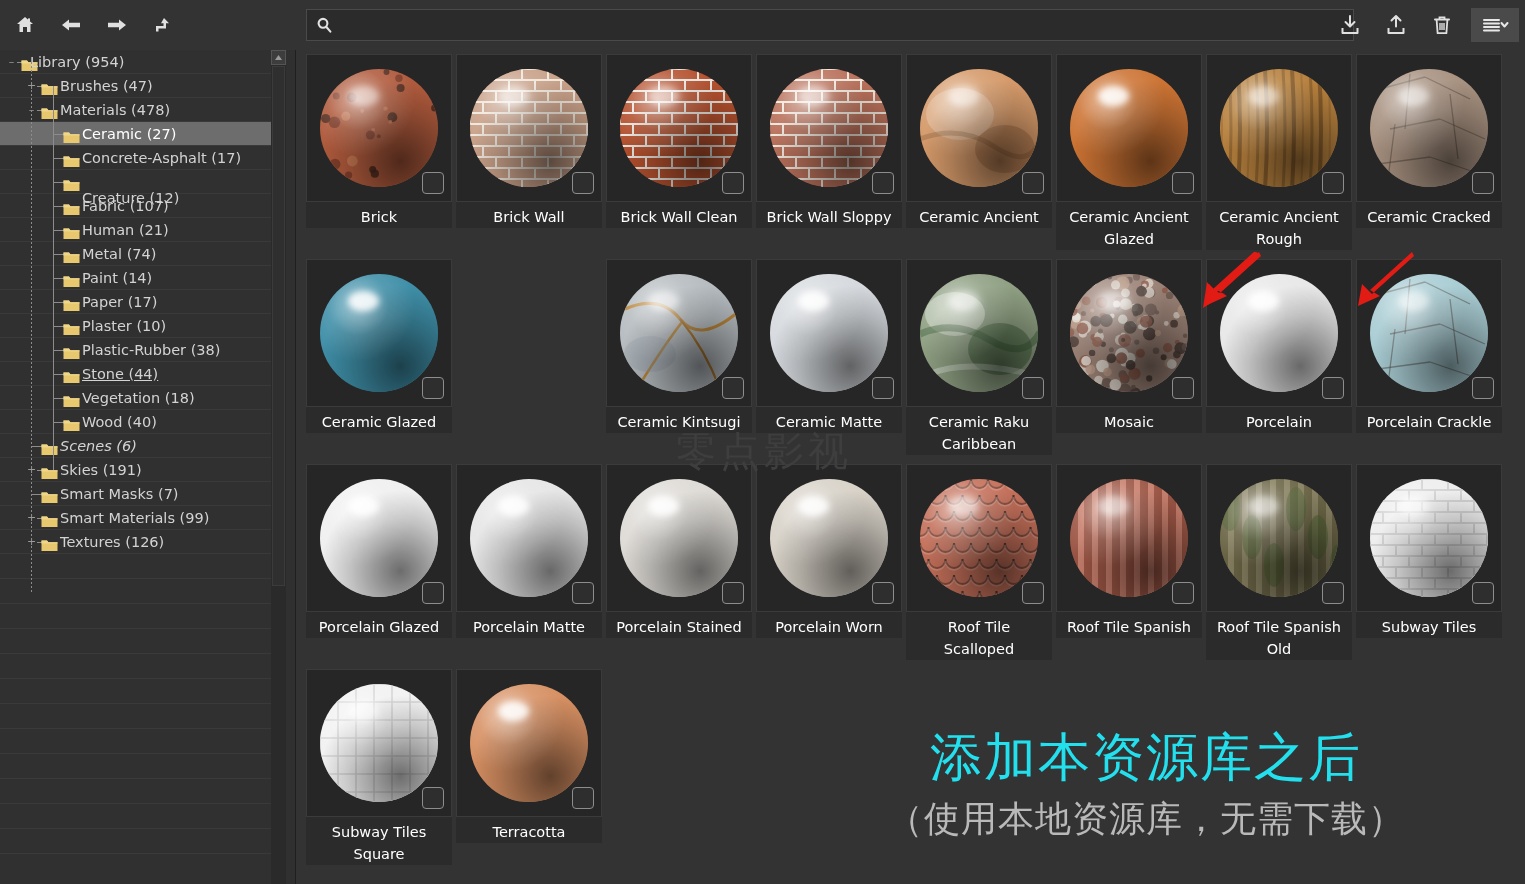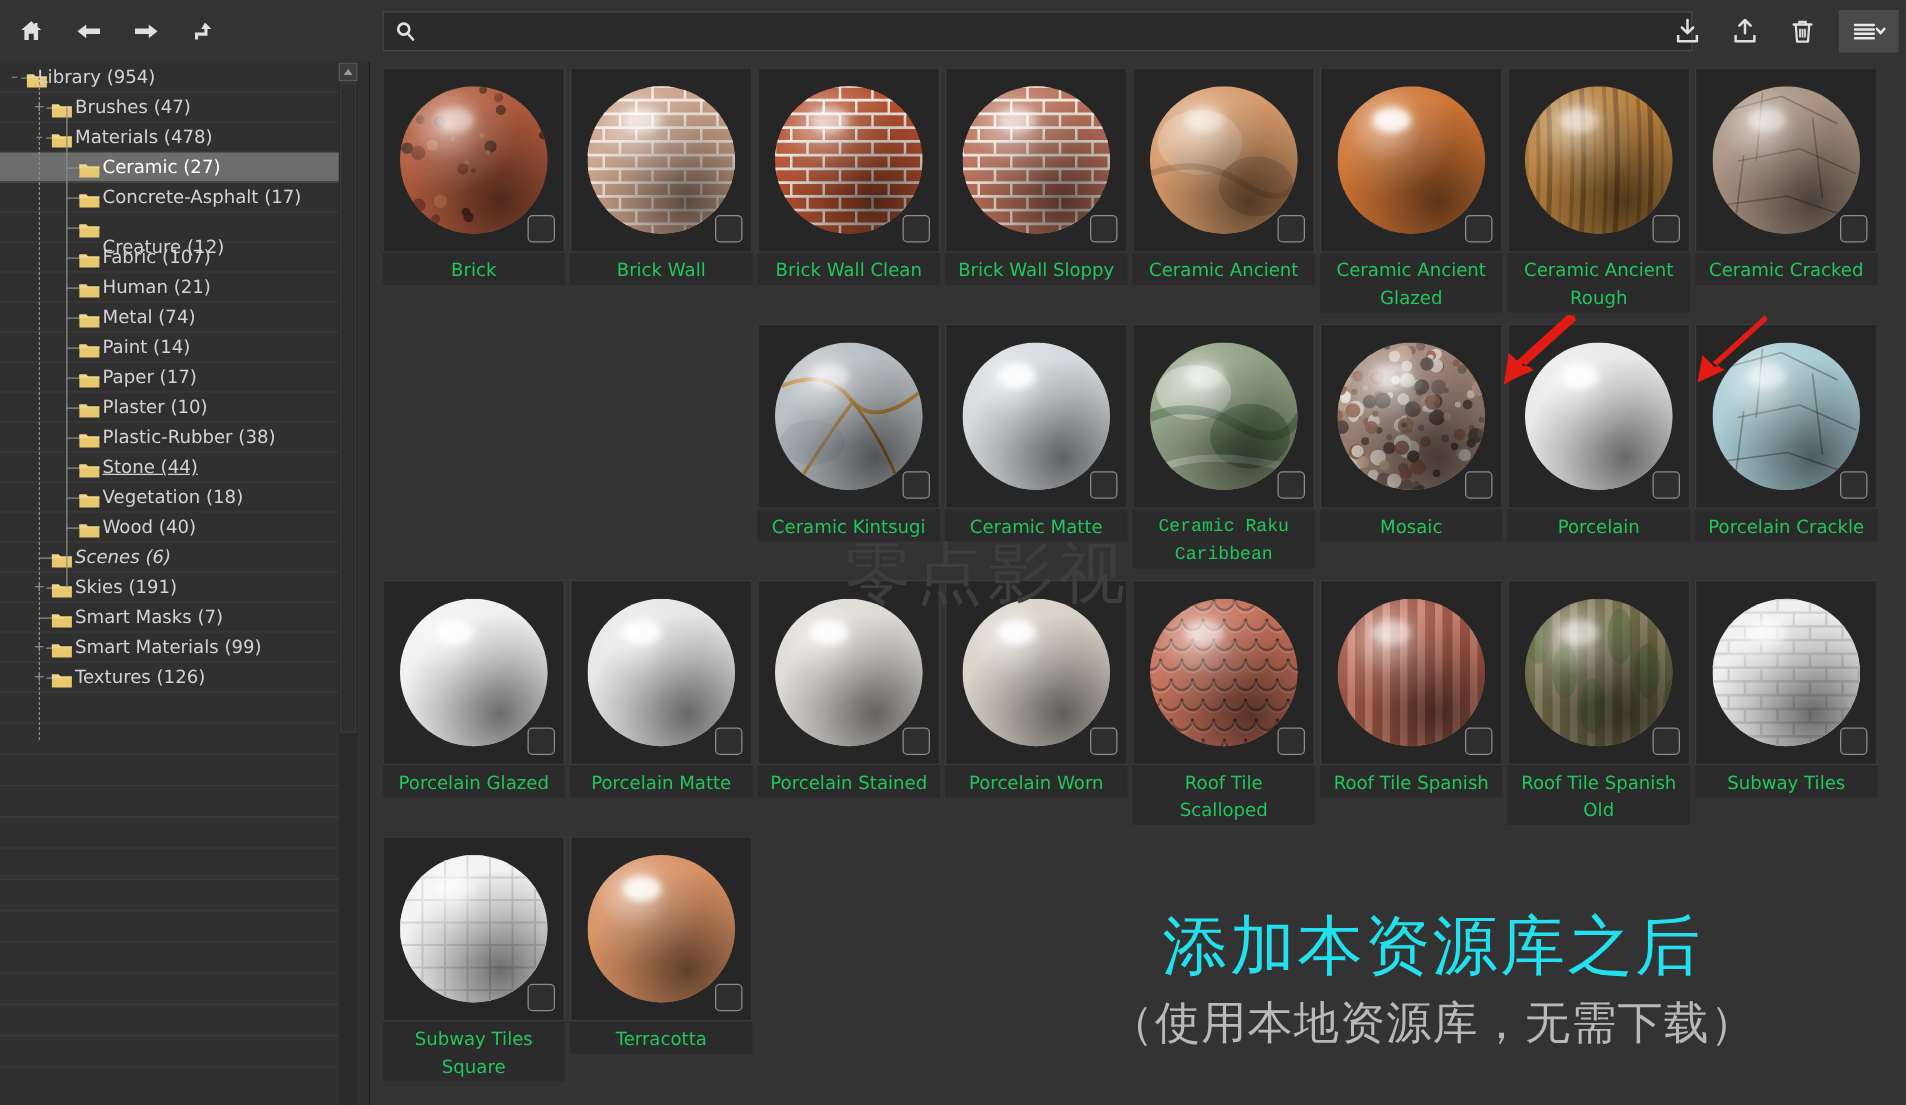--- a/index.html
+++ b/index.html
@@ -54,26 +54,26 @@
     border:1px solid #3b3b3b;box-sizing:border-box;overflow:hidden;cursor:pointer;}
   .sphere{position:absolute;left:50%;top:50%;transform:translate(-50%,-50%);
     width:118px;height:118px;border-radius:50%;overflow:hidden;}
   .sphere .shade{position:absolute;inset:0;border-radius:50%;
     background:radial-gradient(circle at 32% 26%, rgba(255,255,255,.55) 0%, rgba(255,255,255,.12) 26%, rgba(0,0,0,0) 48%),
                radial-gradient(circle at 68% 78%, rgba(0,0,0,.55) 0%, rgba(0,0,0,.18) 42%, rgba(0,0,0,0) 66%);}
   .sphere .spec{position:absolute;left:24%;top:14%;width:26%;height:17%;border-radius:50%;
     background:rgba(255,255,255,.85);filter:blur(3px);}
   .badge{position:absolute;right:7px;bottom:7px;width:22px;height:22px;border-radius:4px;
     background:#2e2e2e;border:1px solid #8d8d8d;box-sizing:border-box;cursor:pointer;}
-  .tlabel2{width:146px;text-align:center;color:#22c55e;font-size:14.5px;line-height:22px;
+  .tlabel2{width:146px;text-align:center;color:#ffffff;font-size:14.5px;line-height:22px;
     padding-top:4px;background:#2b2b2b;}
   .tlabel2 .ln{display:block;}
 
   
-  .watermark{position:absolute;left:676px;top:424px;font-size:53px;color:#3e3e3e;
+  .watermark{position:absolute;left:676px;top:424px;font-size:40px;color:#3e3e3e;
     letter-spacing:4px;font-family:"DejaVu Sans","Liberation Sans",sans-serif;
     pointer-events:none;user-select:none;}
 
   
   .cn{position:absolute;pointer-events:none;user-select:none;text-align:center;width:560px;left:866px;}
   .cn1{top:726px;font-size:52px;color:#22e0ee;letter-spacing:2px;line-height:62px;}
   .cn2{top:796px;font-size:36px;color:#b9b9b9;letter-spacing:1px;line-height:46px;}
 
   .arrow{position:absolute;pointer-events:none;}
 </style>
@@ -750,20 +750,31 @@
               <line x1="40" y1="5" x2="35" y2="60" stroke="rgba(70,60,50,.45)" stroke-width="1.3"></line>
               <line x1="80" y1="25" x2="88" y2="90" stroke="rgba(70,60,50,.45)" stroke-width="1.3"></line>
               <line x1="25" y1="55" x2="18" y2="110" stroke="rgba(70,60,50,.45)" stroke-width="1.3"></line>
             </svg><div class="shade"></div><div class="spec" style="opacity:.55"></div></div>
           <div class="badge"></div>
         </div>
         <div class="tlabel2">
           <span class="ln">Ceramic Cracked</span>
         </div>
       </div>
+      <div class="tile" style="left: 0px; top: 205px;">
+        <div class="thumb">
+          <div class="sphere"><svg width="120" height="120" viewBox="0 0 120 120" preserveAspectRatio="none">
+              <rect width="120" height="120" fill="#3f8fa8"></rect>
+            </svg><div class="shade"></div><div class="spec"></div></div>
+          <div class="badge"></div>
+        </div>
+        <div class="tlabel2">
+          <span class="ln">Ceramic Glazed</span>
+        </div>
+      </div>
       <div class="tile" style="left: 300px; top: 205px;">
         <div class="thumb">
           <div class="sphere"><svg width="120" height="120" viewBox="0 0 120 120" preserveAspectRatio="none">
               <rect width="120" height="120" fill="#b6bcc0"></rect>
               <path d="M5 35 Q40 20 60 45 T118 38" stroke="#b9863a" stroke-width="3" fill="none"></path>
               <path d="M20 110 Q45 70 62 48" stroke="#b9863a" stroke-width="2.6" fill="none"></path>
               <path d="M60 45 Q85 75 100 115" stroke="#a8762f" stroke-width="2.2" fill="none"></path>
               <ellipse cx="30" cy="80" rx="26" ry="18" fill="rgba(150,160,170,.35)"></ellipse>
             </svg><div class="shade"></div><div class="spec" style="opacity:.55"></div></div>
           <div class="badge"></div>
@@ -776,21 +787,21 @@
         <div class="thumb">
           <div class="sphere"><svg width="120" height="120" viewBox="0 0 120 120" preserveAspectRatio="none">
               <rect width="120" height="120" fill="#d6dade"></rect>
             </svg><div class="shade"></div><div class="spec"></div></div>
           <div class="badge"></div>
         </div>
         <div class="tlabel2">
           <span class="ln">Ceramic Matte</span>
         </div>
       </div>
-      <div class="tile" style="left: 600px; top: 205px; font-family: Liberation Mono, monospace;">
+      <div class="tile" style="left: 600px; top: 205px;">
         <div class="thumb">
           <div class="sphere"><svg width="120" height="120" viewBox="0 0 120 120" preserveAspectRatio="none">
               <rect width="120" height="120" fill="#8fa083"></rect>
               <ellipse cx="35" cy="40" rx="30" ry="22" fill="rgba(230,235,225,.45)"></ellipse>
               <ellipse cx="80" cy="75" rx="32" ry="26" fill="rgba(60,95,55,.48)"></ellipse>
               <path d="M0 60 Q35 45 70 66 T120 58" stroke="rgba(55,90,50,.45)" stroke-width="7" fill="none"></path>
               <path d="M10 100 Q45 85 110 100" stroke="rgba(235,240,232,.4)" stroke-width="6" fill="none"></path>
             </svg><div class="shade"></div><div class="spec" style="opacity:.55"></div></div>
           <div class="badge"></div>
         </div>

